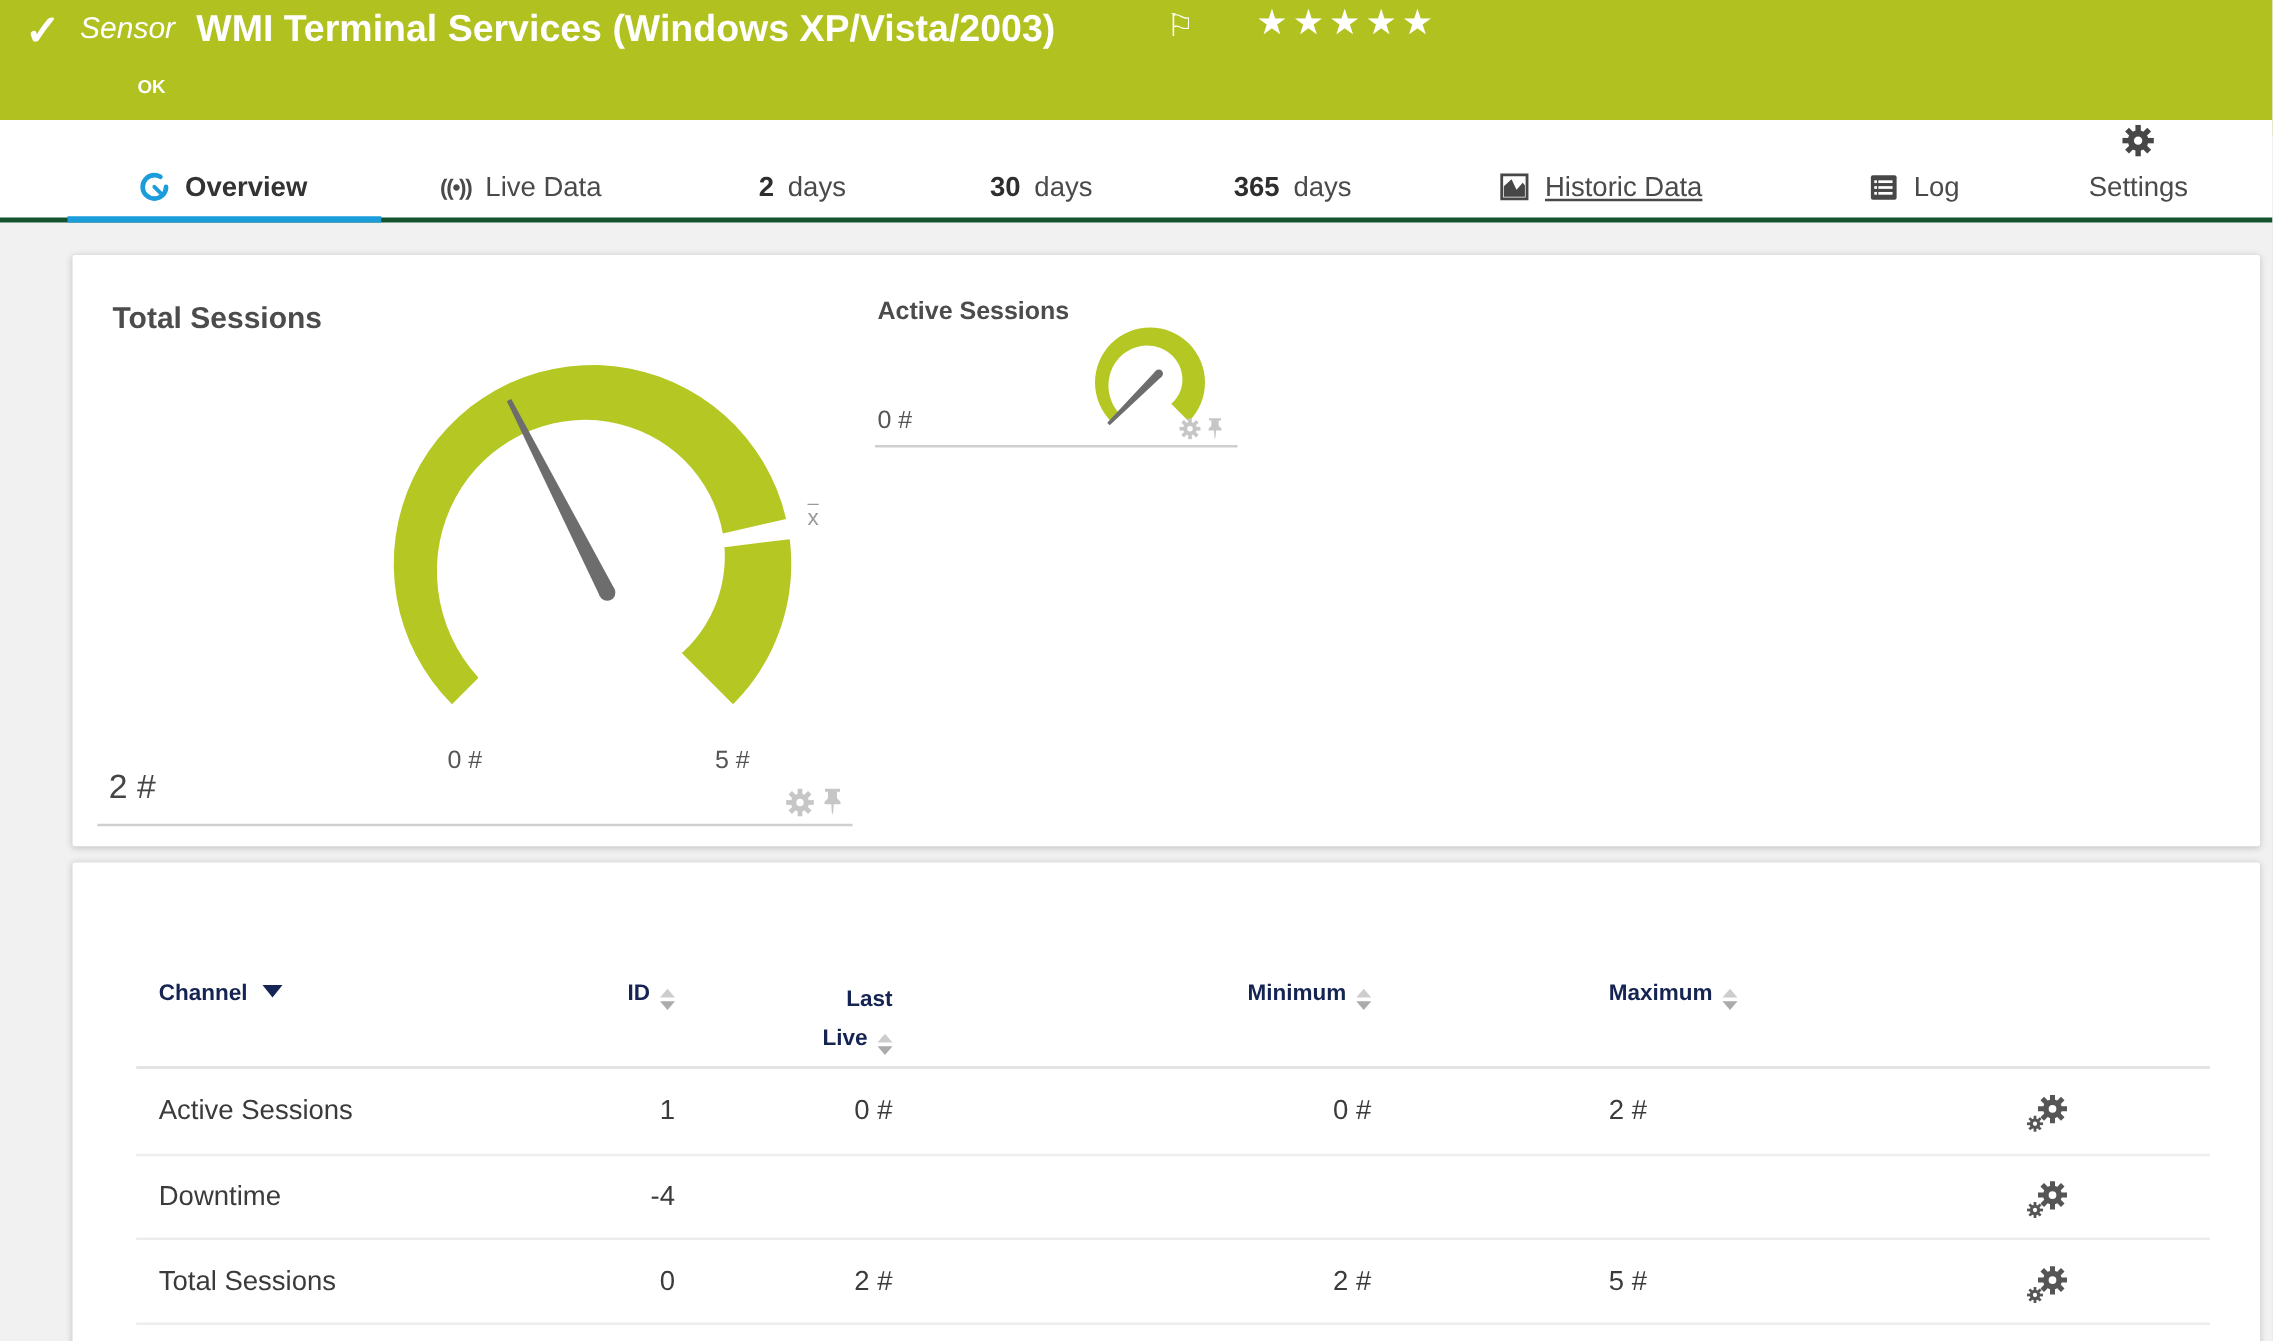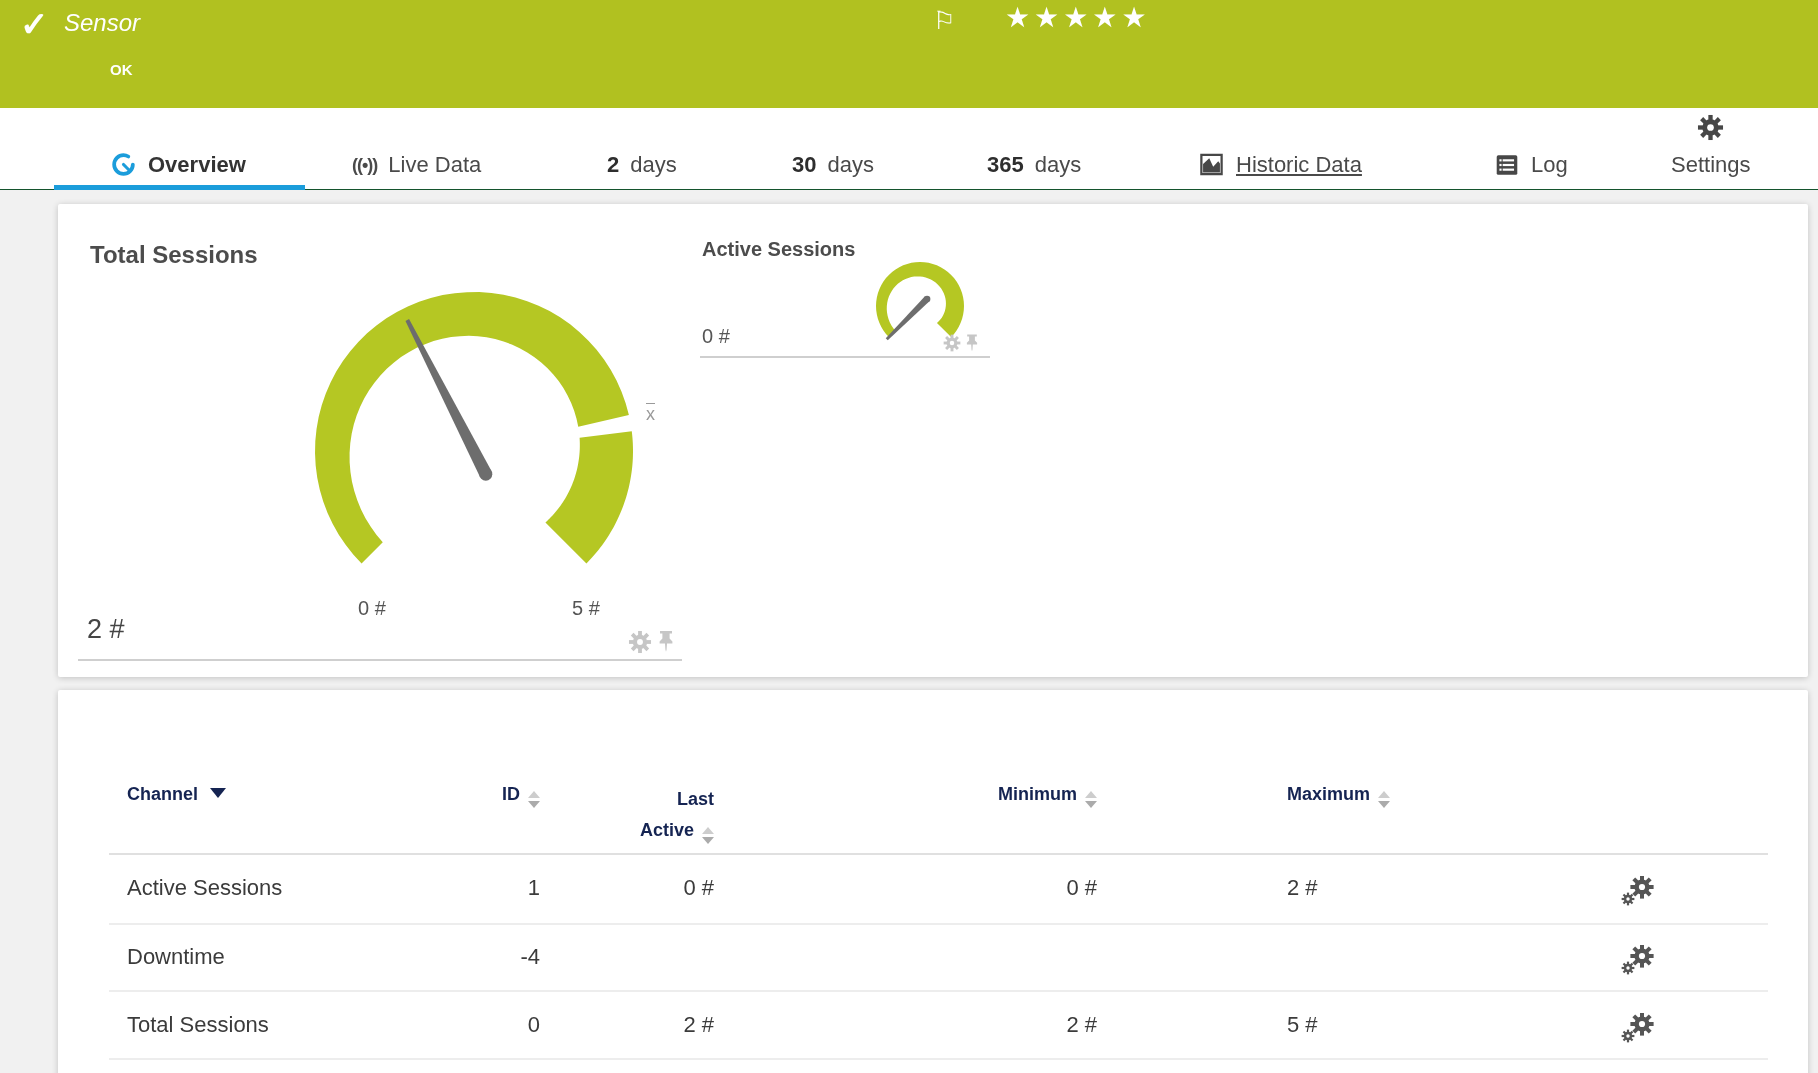--- a/index.html
+++ b/index.html
@@ -10,21 +10,21 @@
   
   .topbar{position:absolute;left:0;top:0;width:100%;height:108px;background:var(--green);}
   .topbar .chk{position:absolute;left:20px;top:4px;font-size:34px;font-weight:700;color:#fff;}
   .topbar .stype{position:absolute;left:64px;top:9px;font-style:italic;font-size:24px;color:#fff;}
   .topbar .stitle{position:absolute;left:157px;top:7px;font-size:30px;font-weight:700;color:#fff;white-space:nowrap;}
   .topbar .flag{position:absolute;left:933px;top:6px;font-size:25px;color:#fff;cursor:pointer;}
   .topbar .stars{position:absolute;left:1005px;top:1px;font-size:28px;letter-spacing:4px;color:#fff;cursor:pointer;}
   .topbar .okst{position:absolute;left:110px;top:61px;font-size:15px;font-weight:700;color:#fff;}
 
   
-  .tabs{position:absolute;left:0;top:108px;width:100%;height:82px;background:#fff;border-bottom:1px solid #14532d;text-align:center;}
+  .tabs{position:absolute;left:0;top:96px;width:100%;height:82px;background:#fff;border-bottom:4px solid #14532d;text-align:center;}
   .tab{position:absolute;bottom:11px;display:flex;align-items:center;gap:11px;font-size:22px;color:#4a4a4a;cursor:pointer;white-space:nowrap;}
   .tab b{color:#2e2e2e;font-weight:700;}
   .tab.active .lbl{font-weight:700;color:#333;}
   .tab .ticon{display:inline-flex;align-items:center;}
   .tab-overview{left:110px;}  .tab-live{left:352px;}
   .tab-d2{left:607px;}        .tab-d30{left:792px;}
   .tab-d365{left:987px;}      .tab-historic{left:1198px;text-decoration:underline;}
   .tab-log{left:1494px;}      .tab-settings{left:1671px;flex-direction:column;}
   .tabuline{position:absolute;left:54px;top:77px;width:251px;height:5px;background:var(--blue);}
   .liveglyph{font-size:18px;font-weight:700;color:#4a4a4a;letter-spacing:-1px;}
@@ -92,20 +92,21 @@
                M -1 2.4 L 1 2.4 L 0.6 8.6 L 0 10.8 L -0.6 8.6 Z"></path>
     </g>
   </defs>
 </svg>
 
 <div class="screen">
 
   <header class="topbar">
     <span class="chk">✓</span>
     <span class="stype">Sensor</span>
+    <span class="stitle">WMI Terminal Services (Windows XP/Vista/2003)</span>
     <span class="flag">⚐</span>
     <span class="stars">★★★★★</span>
     <div class="okst">OK</div>
   </header>
 
   <nav class="tabs">
     <div class="tab tab-overview active">
       <span class="ticon">
         <svg width="27" height="27" viewBox="0 0 26 26">
           <circle cx="13" cy="13" r="9" fill="none" style="stroke:var(--blue)" stroke-width="3.6" stroke-dasharray="47 9.5" stroke-linecap="round"></circle>
@@ -212,21 +213,21 @@
       <span>Channel</span><i class="caret"></i>
     </div>
     <div class="hcell c-id">
       <span>ID</span><span class="sort">
           <i class="up"></i>
           <i class="down"></i>
         </span>
     </div>
     <div class="hcell c-last hlast">
       <span>Last</span><br>
-      <span>Active</span><span class="sort">
+      <span>Live</span><span class="sort">
           <i class="up"></i>
           <i class="down"></i>
         </span>
     </div>
     <div class="hcell c-min">
       <span>Minimum</span><span class="sort">
           <i class="up"></i>
           <i class="down"></i>
         </span>
     </div>

